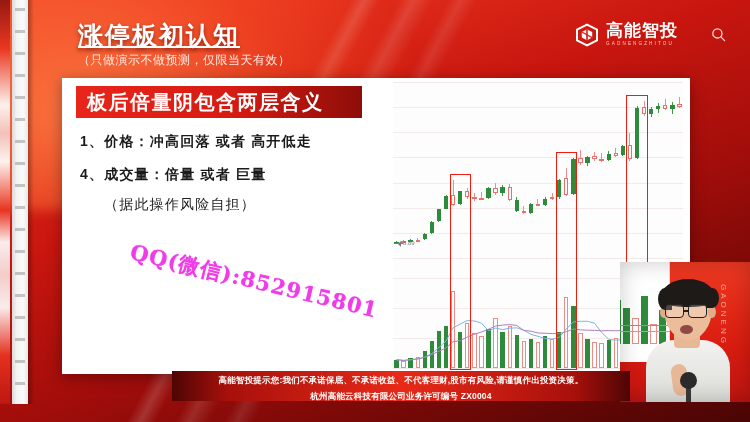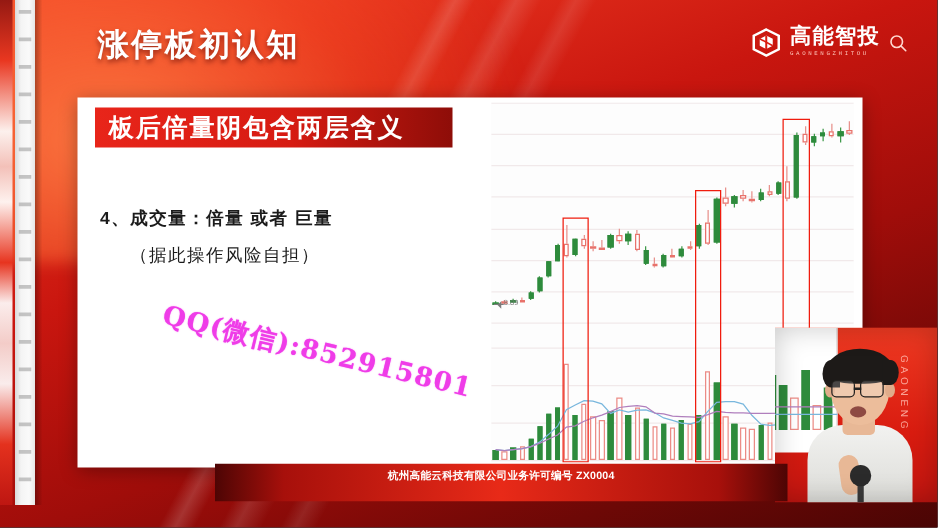--- a/index.html
+++ b/index.html
@@ -43,28 +43,29 @@
   .edge-shadow {
     position:absolute; left:28px; top:0; width:6px; height:404px;
     background:linear-gradient(90deg, rgba(0,0,0,.30), rgba(0,0,0,0));
   }
 
   
   .hdr-title {
     position:absolute; left:78px; top:19px;
     font-size:25px; font-weight:bold; color:#fff; letter-spacing:2px;
     text-shadow:0 2px 4px rgba(80,0,0,.55);
+    text-decoration:underline;
   }
   .hdr-sub {
     position:absolute; left:78px; top:52px;
     font-size:12px; color:#ffe9e3; letter-spacing:.5px;
   }
 
   
-  .brand { position:absolute; right:46px; top:22px; display:flex; align-items:flex-start; gap:7px;font-family:Liberation Mono, monospace; }
+  .brand { position:absolute; right:72px; top:22px; display:flex; align-items:flex-end; gap:7px; }
   .brand-mark { width:24px; height:24px; position:relative; }
   .brand-mark svg { display:block; }
   .brand-txt { display:flex; flex-direction:column; line-height:1; }
   .brand-cn { font-size:17px; font-weight:bold; color:#fff; letter-spacing:1px; }
   .brand-en { font-size:4.6px; color:#ffc9bd; letter-spacing:2.1px; margin-top:3px; }
   .search-ico { position:absolute; right:24px; top:27px; }
 
   
   .card {
     position:absolute; left:62px; top:78px; width:628px; height:296px;
@@ -204,20 +205,21 @@
       <i style="top: 272px;"></i>
       <i style="top: 294px;"></i>
       <i style="top: 316px;"></i>
       <i style="top: 338px;"></i>
       <i style="top: 360px;"></i>
       <i style="top: 382px;"></i>
     </div>
   <div class="edge-shadow"></div>
 
   <div class="hdr-title">涨停板初认知</div>
+  <div class="hdr-sub">（只做演示不做预测，仅限当天有效）</div>
 
   <div class="brand">
     <span class="brand-mark">
       <svg width="24" height="24" viewBox="0 0 24 24">
         <path d="M12 1.6 L22 6.6 L22 17.4 L12 22.4 L2 17.4 L2 6.6 Z" fill="none" stroke="#fff" stroke-width="2"></path>
         <path d="M12 6.4 L17.2 9 L17.2 14.6 L12 17.2 L6.8 14.6 L6.8 9 Z" fill="#fff"></path>
         <path d="M12 6.4 L12 17.2" stroke="#d91c10" stroke-width="1.6"></path>
         <path d="M6.8 9 L17.2 14.6" stroke="#d91c10" stroke-width="1.2"></path>
       </svg>
     </span>
@@ -232,20 +234,21 @@
       <path d="M9.9 9.9 L13.6 13.6" stroke="#ffd7cf" stroke-width="1.3" stroke-linecap="round"></path>
     </svg>
   </span>
 
   <div class="card">
 
     <div class="plate">
       <span>板后倍量阴包含两层含义</span>
     </div>
 
+    <div class="bul b1">1、价格：冲高回落  或者  高开低走</div>
     <div class="bul b2">4、成交量：倍量  或者  巨量</div>
     <div class="bul b3">（据此操作风险自担）</div>
 
     <div class="wm">QQ(微信):852915801</div>
 
     <div class="chart">
       <div class="kpane" id="kpane">
           <div class="grid" style="top: 0px;"></div>
           <div class="grid" style="top: 25.1429px;"></div>
           <div class="grid" style="top: 50.2857px;"></div>
@@ -507,17 +510,18 @@
     <div class="p-gl2"></div>
     <div class="p-glb"></div>
     <div class="p-mouth"></div>
     <div class="p-hand"></div>
     <div class="p-mic2"></div>
     <div class="p-mic"></div>
     <div class="cam-fade"></div>
   </div>
 
   <div class="banner">
+    <div class="l1">高能智投提示您:我们不承诺保底、不承诺收益、不代客理财,股市有风险,请谨慎作出投资决策。</div>
     <div class="l2">杭州高能云科技有限公司业务许可编号 ZX0004</div>
   </div>
 
 
 </div>
 
 </body></html>

